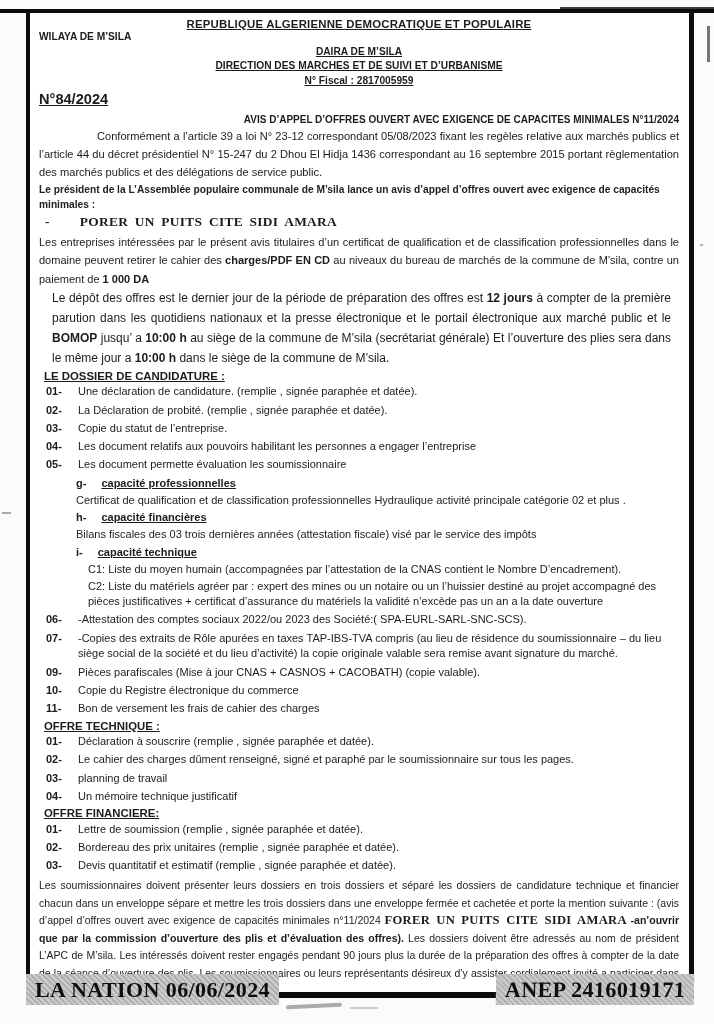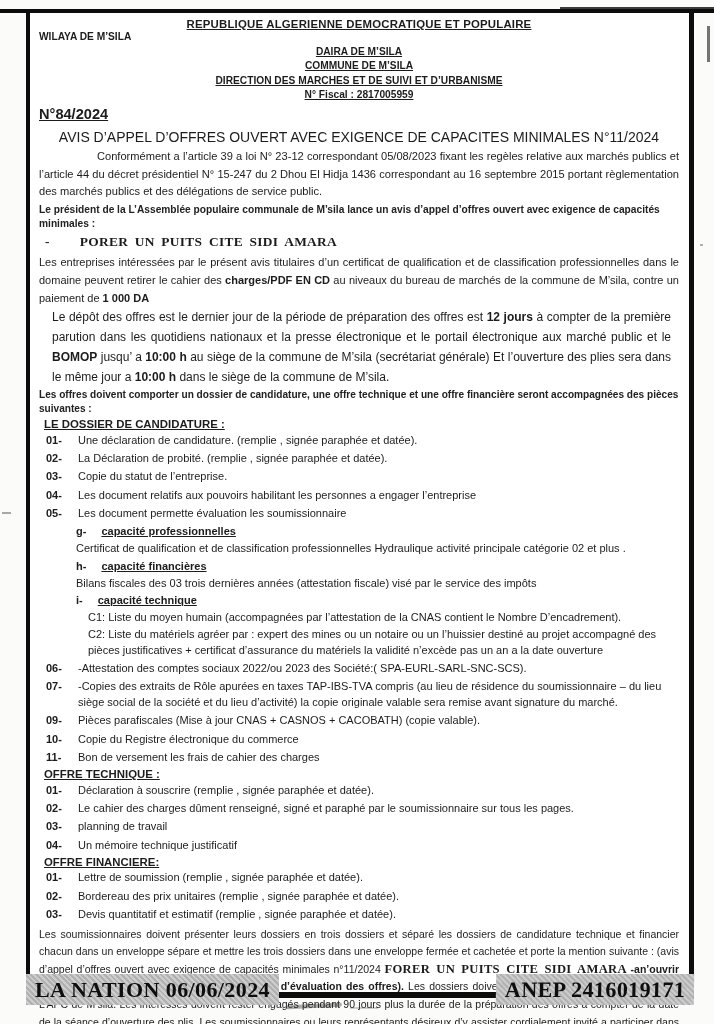--- a/index.html
+++ b/index.html
@@ -16,21 +16,21 @@
   }
   
   .republic{
     text-align:center;font-weight:bold;font-size:11.4px;
     text-decoration:underline;letter-spacing:.2px;margin-top:2px;
   }
   .org{font-size:10.2px;font-weight:bold;line-height:14.6px;}
   .org.u{text-decoration:underline;text-align:center;}
   .ref-num{font-size:14.6px;font-weight:bold;text-decoration:underline;line-height:19px;margin-top:2px;}
   .title{
-    text-align:center;font-weight:normal;font-size:14px;margin:5px 0 3px;
+    text-align:right;font-weight:bold;font-size:10px;margin:5px 0 3px;
   }
   
   .p-legal{font-size:11.1px;line-height:17.6px;text-align:justify;text-indent:58px;margin:0;}
   .p-announce{font-size:10.2px;font-weight:bold;line-height:14.5px;margin:2px 0 1px;color:#222;}
   .project-line{
     display:flex;gap:30px;align-items:baseline;
     font-family:"Liberation Serif",serif;font-weight:bold;font-size:13.4px;
     padding-left:6px;margin:2px 0 3px;letter-spacing:.3px;word-spacing:3px;
   }
   .p-body{font-size:11px;line-height:18.2px;text-align:justify;margin:0;}
@@ -97,41 +97,39 @@
   <div class="art a-spk1"></div>
   <div class="art a-spk2"></div>
   <div class="art a-spk3"></div>
 
   <div class="frame">
 
     <div class="republic">REPUBLIQUE ALGERIENNE DEMOCRATIQUE ET POPULAIRE</div>
 
     <div class="org">WILAYA DE M’SILA</div>
     <div class="org u">DAIRA DE M’SILA</div>
-    <div class="org u">COMMUNE DE M’SILA</div>
     <div class="org u">DIRECTION DES MARCHES ET DE SUIVI ET D’URBANISME</div>
     <div class="org u">N° Fiscal : 2817005959</div>
     <div class="ref-num">N°84/2024</div>
 
     <div class="title">AVIS D’APPEL D’OFFRES OUVERT AVEC EXIGENCE DE CAPACITES MINIMALES  N°11/2024</div>
 
     <p class="p-legal">Conformément a l’article 39 a loi N° 23-12 correspondant 05/08/2023 fixant les regèles relative aux marchés publics et l’article 44 du décret présidentiel N° 15-247 du 2 Dhou El Hidja 1436 correspondant au 16 septembre 2015 portant  règlementation des marchés publics et des délégations de service public.</p>
 
     <p class="p-announce">Le président de la L’Assemblée populaire communale de M’sila lance un avis d’appel d’offres ouvert avec exigence de capacités minimales :</p>
 
     <div class="project-line">
       <span>-</span>
       <span>PORER UN  PUITS  CITE SIDI AMARA</span>
     </div>
 
     <p class="p-body"><span>Les entreprises intéressées par le présent avis titulaires d’un certificat de qualification et de classification professionnelles dans le domaine peuvent retirer le cahier des </span><b class="seg">charges/PDF EN CD</b><span> au niveaux du bureau de marchés de la commune de M’sila, contre un paiement de </span><b class="seg">1 000 DA</b></p>
 
     <p class="p-depot"><span>Le dépôt des offres est le dernier jour de la période de préparation des offres est </span><b class="seg">12 jours</b><span> à compter de la première parution dans les quotidiens nationaux et la presse électronique et le portail électronique aux marché public et le </span><b class="seg">BOMOP</b><span>  jusqu’ a  </span><b class="seg">10:00 h</b><span> au siège de la commune de M’sila (secrétariat générale) Et l’ouverture des plies sera dans le même jour  a </span><b class="seg">10:00 h</b><span>  dans le siège de la commune de M’sila.</span></p>
 
-    <p class="p-note">Les offres doivent comporter un dossier de candidature, une offre technique et une offre financière seront accompagnées des pièces suivantes :</p>
 
     <div class="sec-h">LE DOSSIER DE CANDIDATURE :</div>
 
     <div class="item">
         <span class="num">01-</span>
         <span class="txt">Une déclaration de candidature. (remplie , signée paraphée et datée).</span>
       </div>
     <div class="item">
         <span class="num">02-</span>
         <span class="txt">La Déclaration  de probité. (remplie , signée paraphée et datée).</span>

